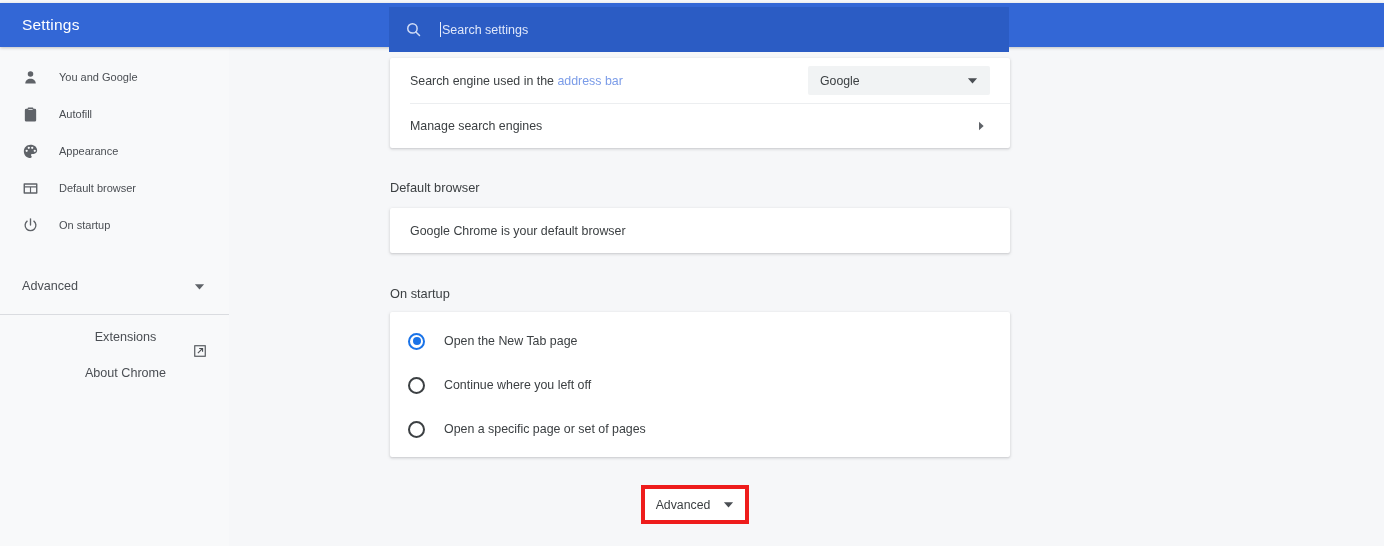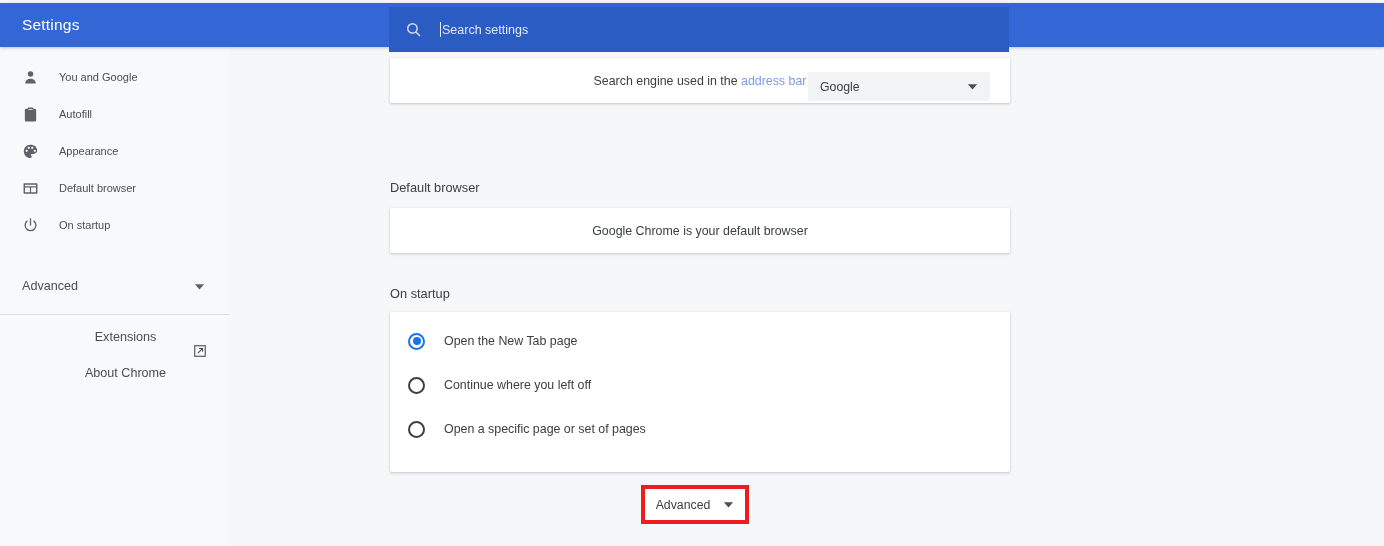--- a/index.html
+++ b/index.html
@@ -162,42 +162,41 @@
     background: #ffffff;
     border-radius: 2px;
     box-shadow: 0 1px 2px rgba(60,64,67,0.16), 0 1px 3px 1px rgba(60,64,67,0.08);
   }
   .card-row {
     display: flex;
     align-items: center;
     height: 45px;
     padding: 0 20px 0 20px;
     position: relative;
-    justify-content: center;
   }
   .row-divider {
     position: absolute;
     left: 20px;
     right: 0;
     top: 0;
     height: 1px;
     background: #eceef0;
   }
   .row-label {
     font-size: 12.4px;
     color: #3c4043;
     white-space: nowrap;
   }
   .link {
     color: #7b9ce8;
   }
   .dropdown {
     position: absolute;
     right: 20px;
-    top: 14px;
+    top: 8px;
     width: 182px;
     height: 29px;
     background: #f1f3f4;
     border-radius: 2px;
     display: flex;
     align-items: center;
     padding: 0 12px;
     cursor: pointer;
   }
   .dropdown-value {
@@ -388,31 +387,40 @@
       <span class="row-label"><span>Search engine used in the </span><span class="link">address bar</span></span>
       <div class="dropdown">
         <span class="dropdown-value">Google</span>
         <span class="dropdown-arrow">
           <svg width="11" height="11" viewBox="0 0 12 12">
               <path d="M1 3.6h10L6 9.2z" fill="#4a4e53"></path>
             </svg>
         </span>
       </div>
     </div>
+    <div class="card-row">
+      <div class="row-divider"></div>
+      <span class="row-label">Manage search engines</span>
+      <span class="row-chevron">
+        <svg width="10" height="10" viewBox="0 0 12 12">
+            <path d="M3.6 1v10L9.2 6z" fill="#5f6368"></path>
+          </svg>
+      </span>
+    </div>
   </div>
 
   <div class="section-title" style="top:133px;">Default browser</div>
   <div class="card" style="top:161px;">
     <div class="card-row" style="height:45px;">
       <span class="row-label">Google Chrome is your default browser</span>
     </div>
   </div>
 
   <div class="section-title" style="top:239px;">On startup</div>
-  <div class="card" style="top:265px;padding:7px 0 21px 0;">
+  <div class="card" style="top:265px;padding:7px 0 6px 0;">
     <div class="radio-row">
       <span class="radio selected"></span>
       <span class="radio-label">Open the New Tab page</span>
     </div>
     <div class="radio-row">
       <span class="radio"></span>
       <span class="radio-label">Continue where you left off</span>
     </div>
     <div class="radio-row">
       <span class="radio"></span>

